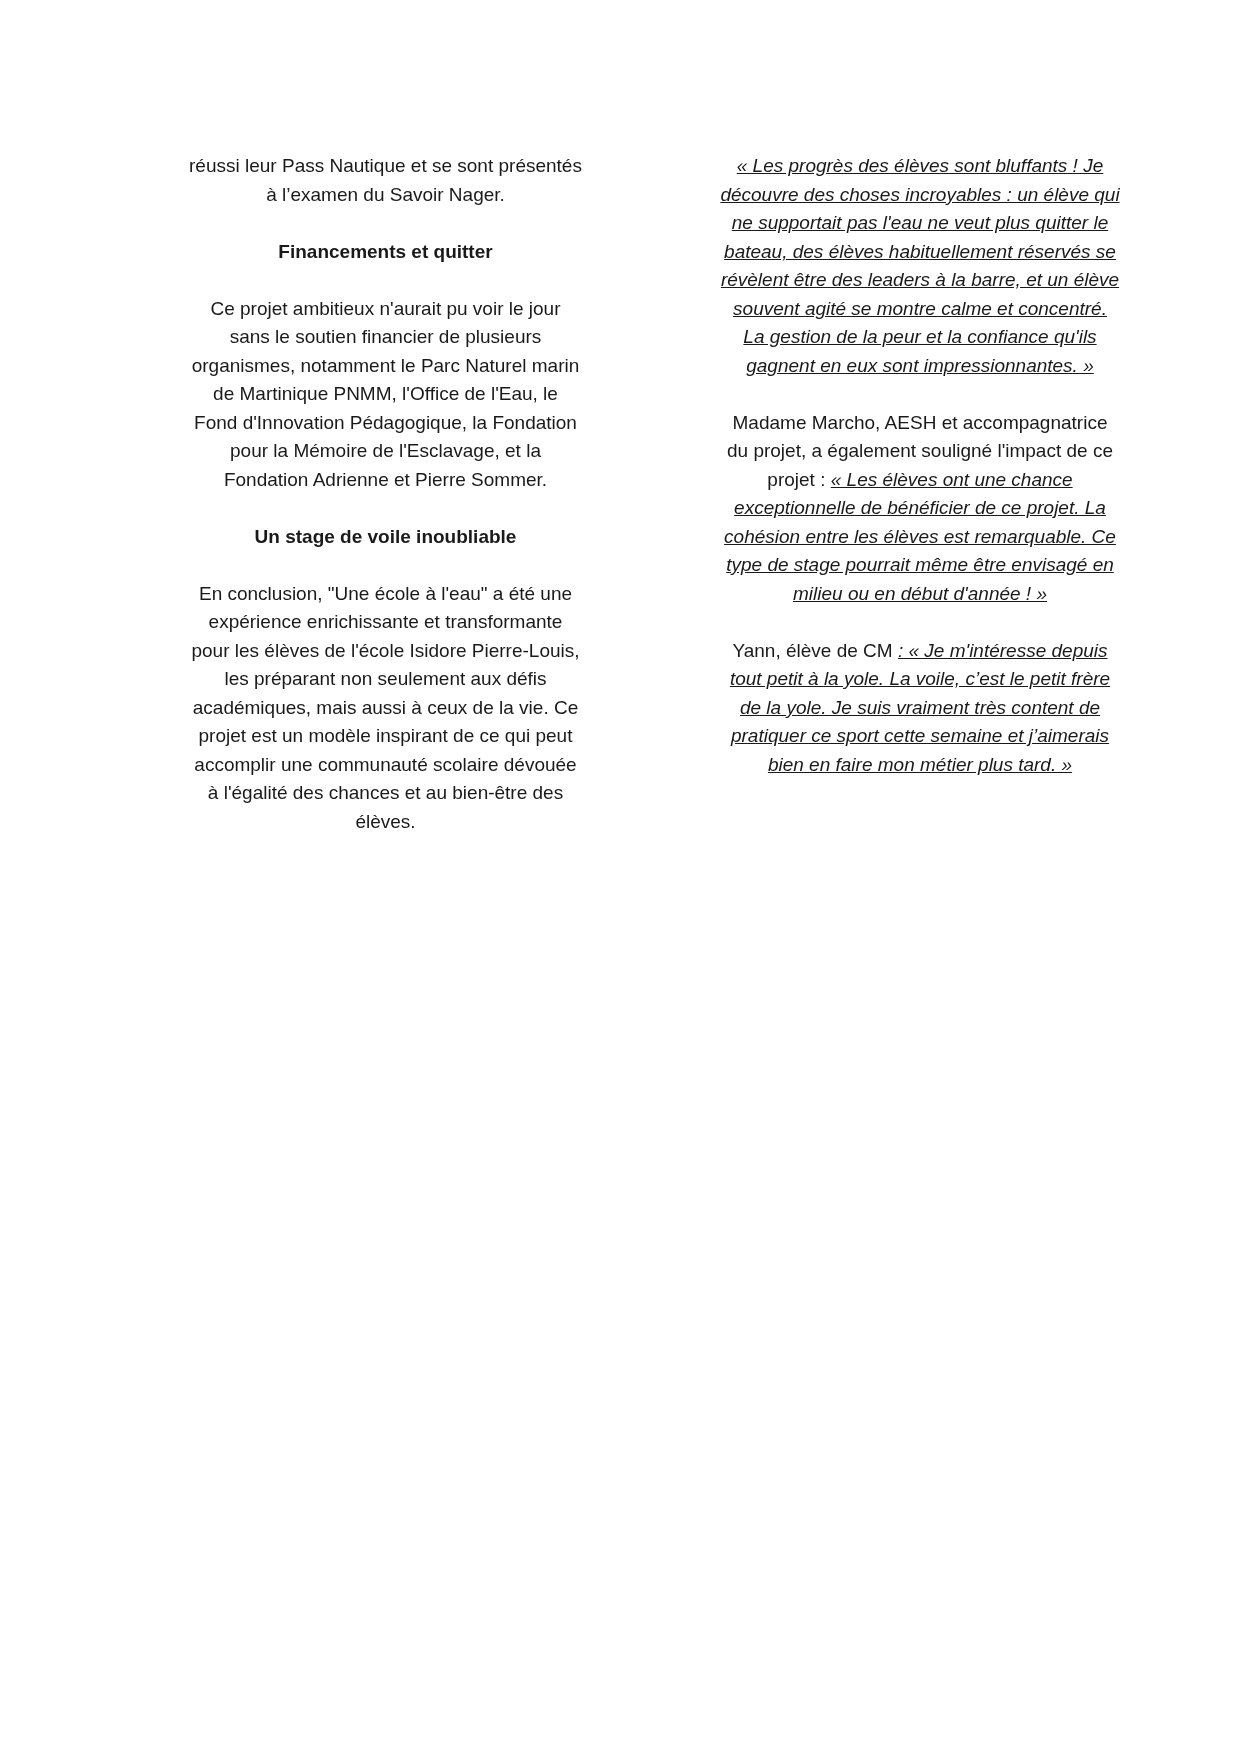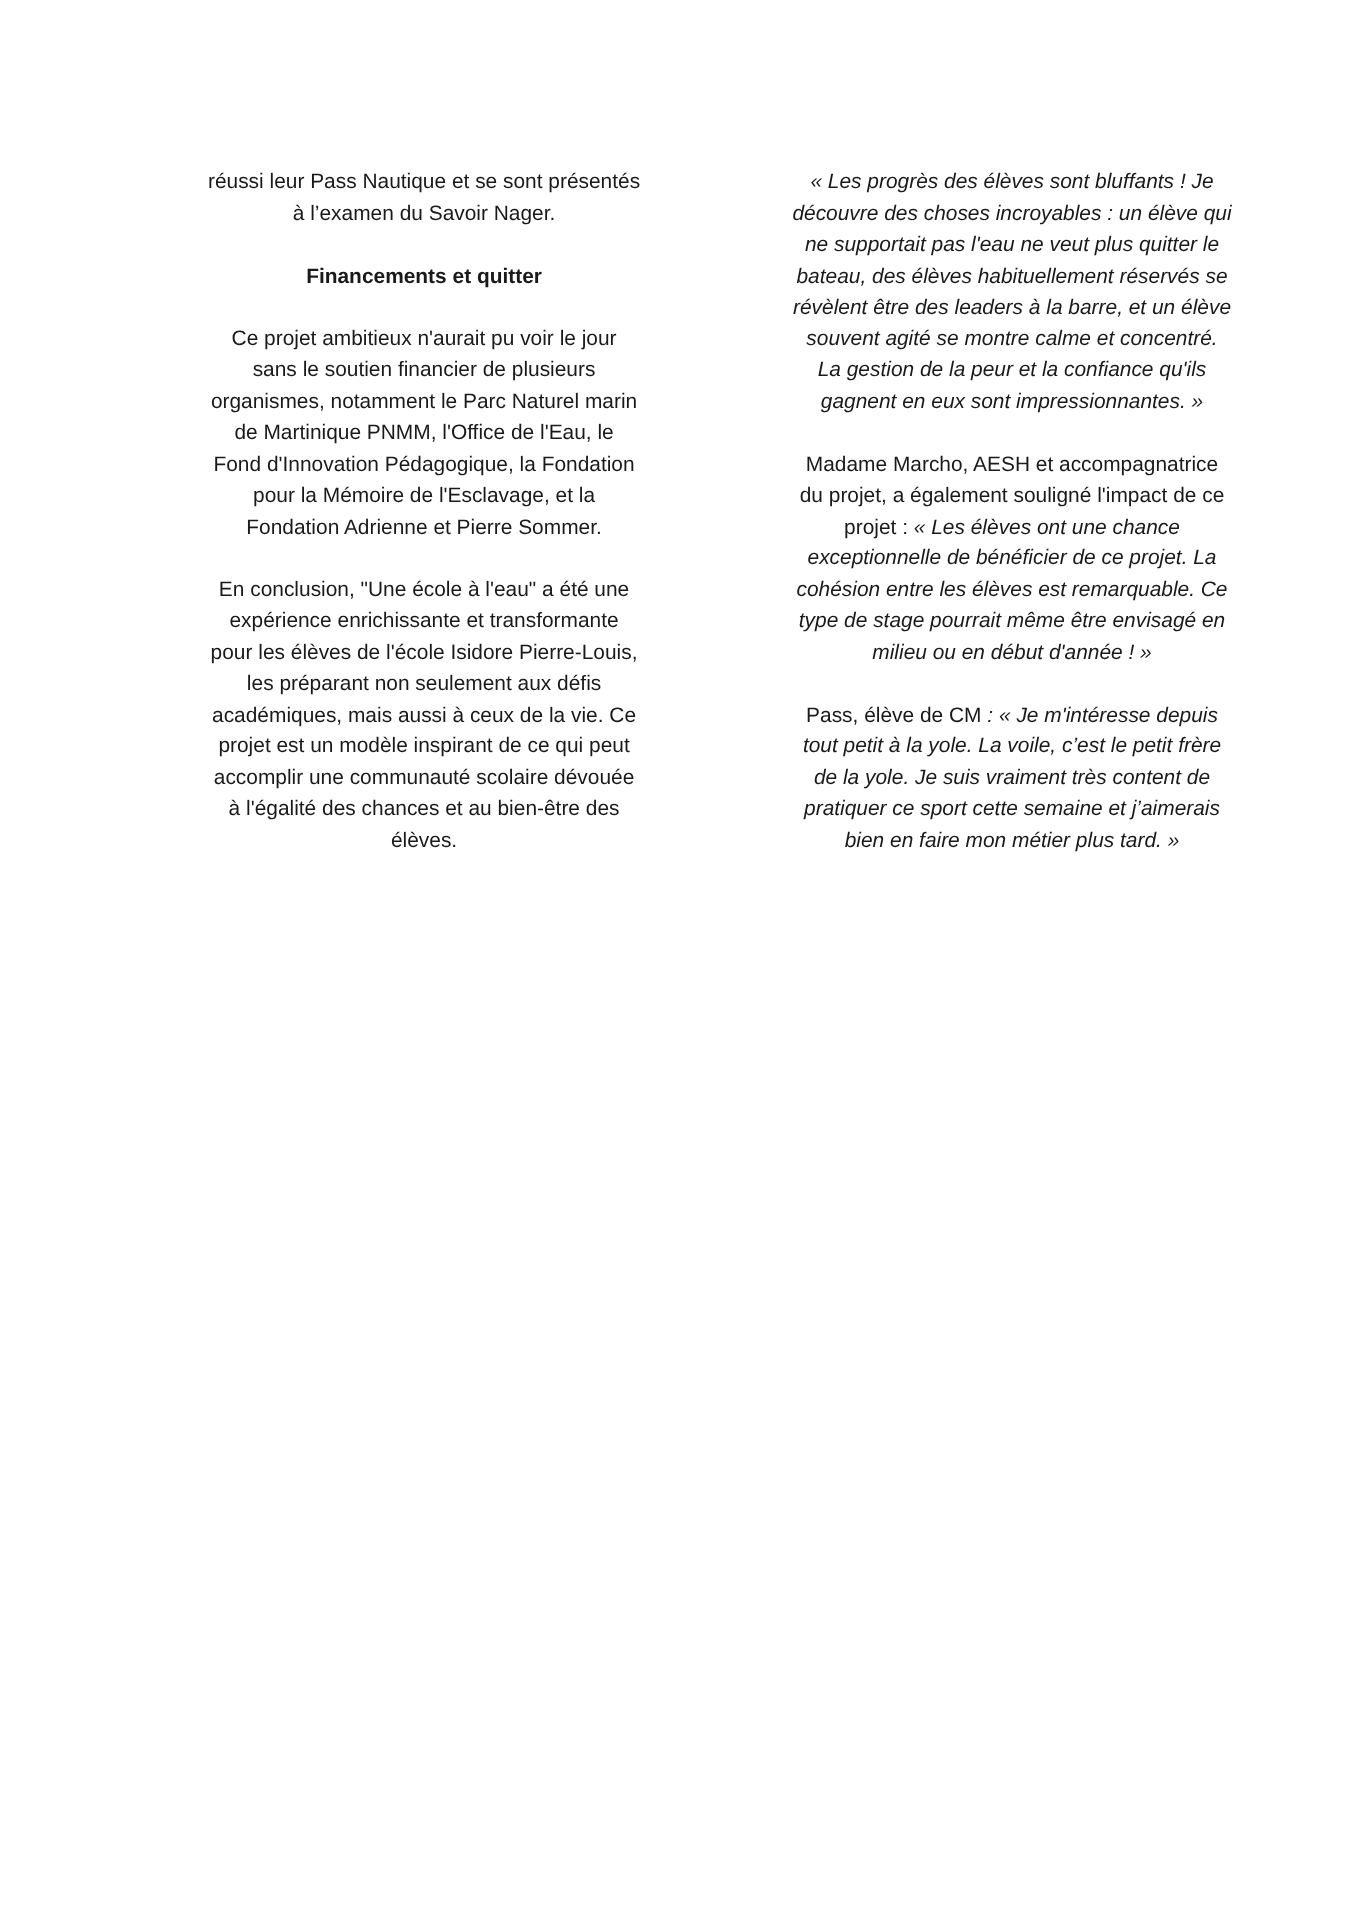--- a/index.html
+++ b/index.html
@@ -40,37 +40,39 @@
     margin: 0 0 28.5px 0;
   }
   .block.heading {
     font-weight: bold;
   }
   .seg-normal {
     font-style: normal;
   }
   .seg-italic {
     font-style: italic;
+    text-decoration: underline;
   }
 </style>
 </head>
 <body>
 
 <div class="page">
   <div class="column column-left">
       <div class="block paragraph"><span class="seg-normal">réussi leur Pass Nautique et se sont présentés
 à l’examen du Savoir Nager.</span></div>
       <div class="block heading"><span class="seg-normal">Financements et quitter</span></div>
       <div class="block paragraph"><span class="seg-normal">Ce projet ambitieux n'aurait pu voir le jour
 sans le soutien financier de plusieurs
 organismes, notamment le Parc Naturel marin
 de Martinique PNMM, l'Office de l'Eau, le
 Fond d'Innovation Pédagogique, la Fondation
 pour la Mémoire de l'Esclavage, et la
 Fondation Adrienne et Pierre Sommer.</span></div>
+      <div class="block heading"><span class="seg-normal">Un stage de voile inoubliable</span></div>
       <div class="block paragraph"><span class="seg-normal">En conclusion, "Une école à l'eau" a été une
 expérience enrichissante et transformante
 pour les élèves de l'école Isidore Pierre-Louis,
 les préparant non seulement aux défis
 académiques, mais aussi à ceux de la vie. Ce
 projet est un modèle inspirant de ce qui peut
 accomplir une communauté scolaire dévouée
 à l'égalité des chances et au bien-être des
 élèves.</span></div>
     </div>
@@ -83,19 +85,19 @@
 souvent agité se montre calme et concentré.
 La gestion de la peur et la confiance qu'ils
 gagnent en eux sont impressionnantes. »</span></div>
       <div class="block paragraph"><span class="seg-normal">Madame Marcho, AESH et accompagnatrice
 du projet, a également souligné l'impact de ce
 projet : </span><span class="seg-italic">« Les élèves ont une chance
 exceptionnelle de bénéficier de ce projet. La
 cohésion entre les élèves est remarquable. Ce
 type de stage pourrait même être envisagé en
 milieu ou en début d'année ! »</span></div>
-      <div class="block paragraph"><span class="seg-normal">Pass, élève de CM </span><span class="seg-italic">: « Je m'intéresse depuis
+      <div class="block paragraph"><span class="seg-normal">Yann, élève de CM </span><span class="seg-italic">: « Je m'intéresse depuis
 tout petit à la yole. La voile, c’est le petit frère
 de la yole. Je suis vraiment très content de
 pratiquer ce sport cette semaine et j’aimerais
 bien en faire mon métier plus tard. »</span></div>
     </div>
 </div>
 
 </body></html>

